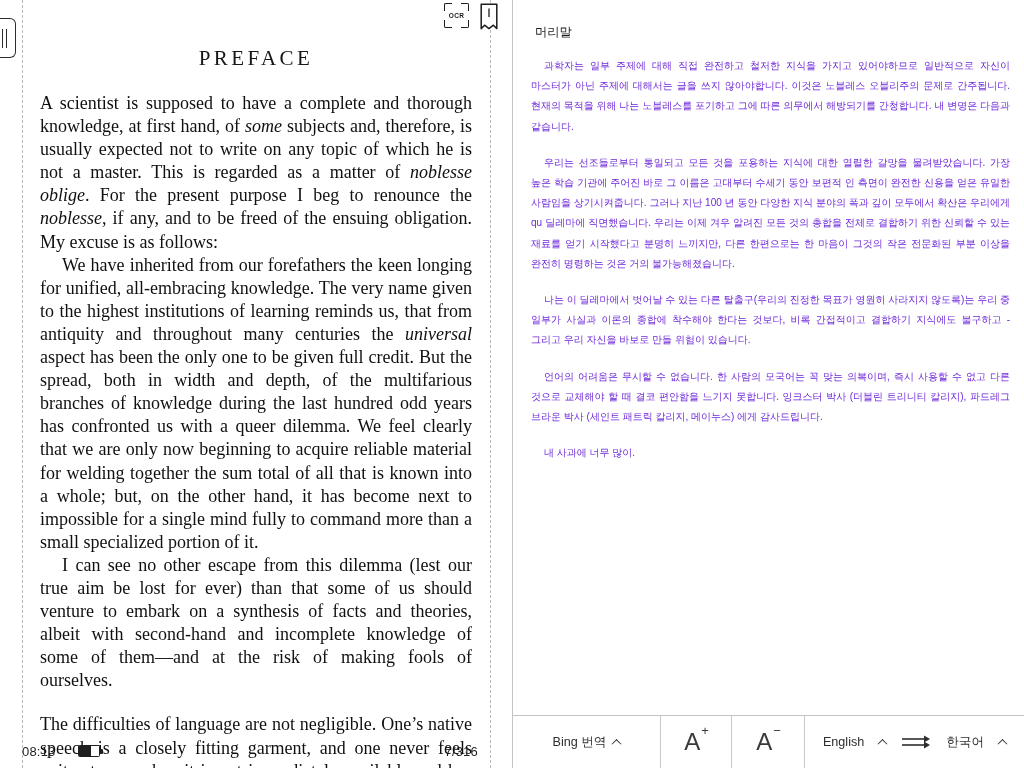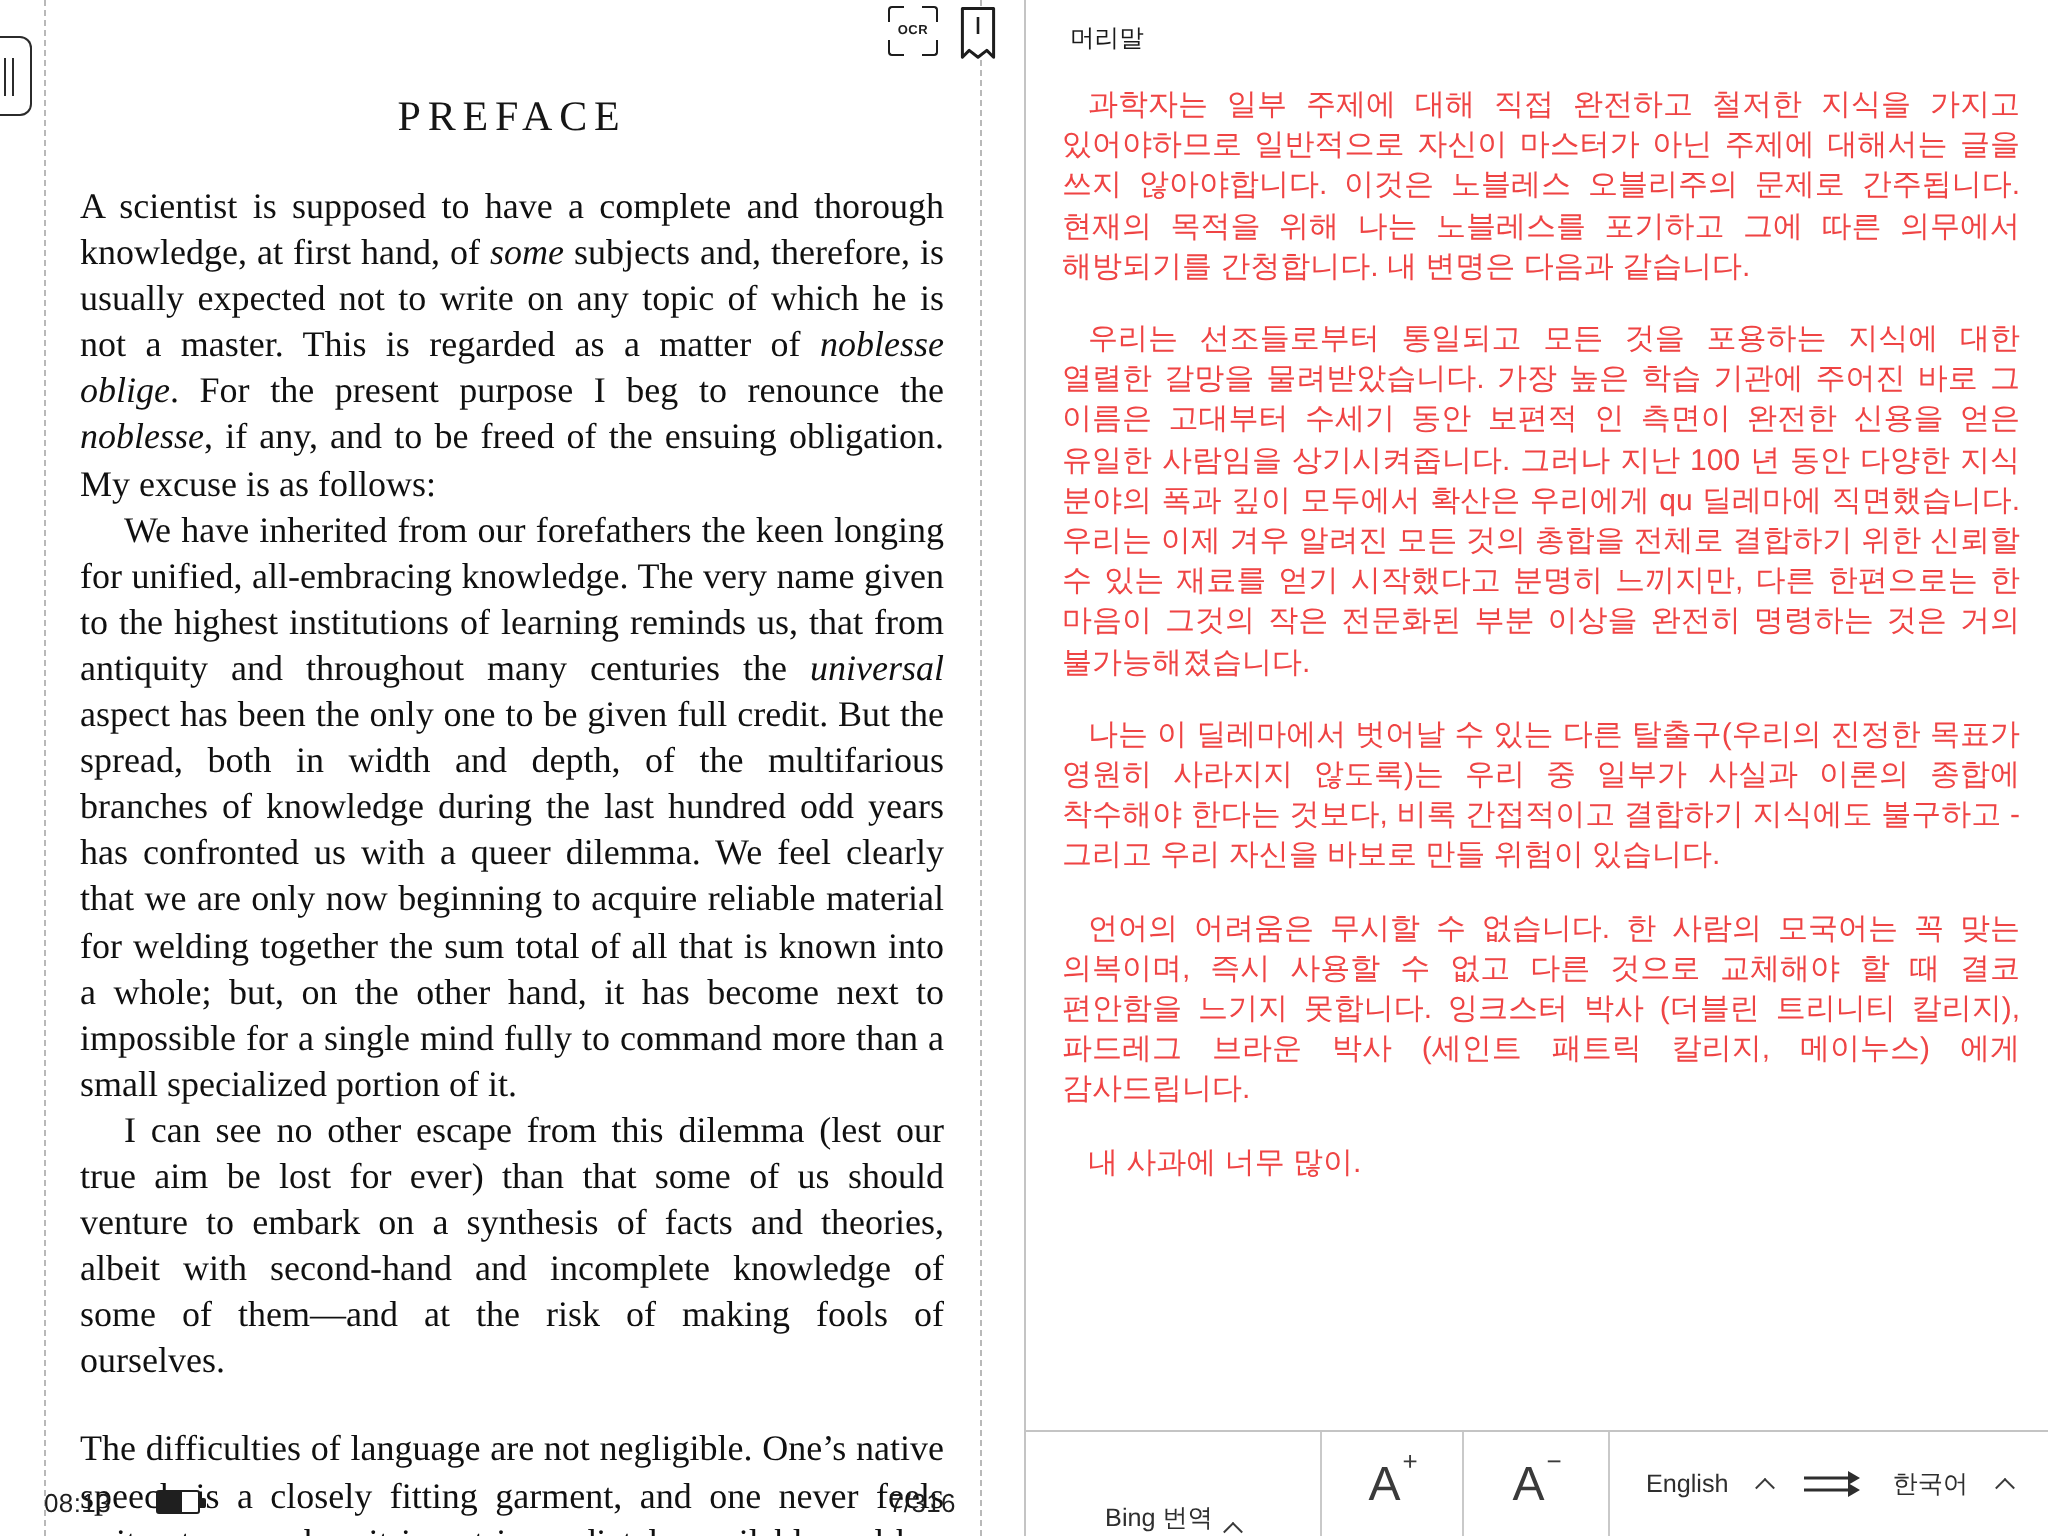--- a/index.html
+++ b/index.html
@@ -189,27 +189,27 @@
 
   #translate-body {
     flex: 1;
     overflow: hidden;
     padding: 6px 14px 10px 18px;
   }
   #tr-heading {
     font-size: 12.3px;
     color: #1a1a1a;
     line-height: 19px;
-    margin: 4px 0 14px 4px;
+    margin: 17px 0 14px 4px;
     font-weight: 400;
   }
   .tr-p {
-    font-size: 15px;
+    font-size: 10px;
     line-height: 20.2px;
-    color: #ef4444;
+    color: #6d28d9;
     text-align: justify;
     text-indent: 13px;
     margin-bottom: 16px;
     word-break: keep-all;
   }
 
   
   #translate-toolbar {
     height: 53px;
     border-top: 1px solid #c4c4c4;
@@ -220,21 +220,21 @@
   .tb-cell {
     display: flex;
     align-items: center;
     justify-content: center;
     color: #2e2e2e;
     font-size: 12.6px;
     border-right: 1px solid #c9c9c9;
     user-select: none;
   }
   .tb-cell:last-child { border-right: none; }
-  #tb-engine { flex: 0 0 148px; gap: 7px; align-items: flex-end; }
+  #tb-engine { flex: 0 0 148px; gap: 7px; }
   #tb-font-up   { flex: 0 0 71px; }
   #tb-font-down { flex: 0 0 73px; }
   #tb-langpair  { flex: 1; gap: 15px; }
 
   .caret-up {
     display: inline-block;
     width: 7px;
     height: 7px;
     border-left: 1.2px solid #3a3a3a;
     border-top: 1.2px solid #3a3a3a;

